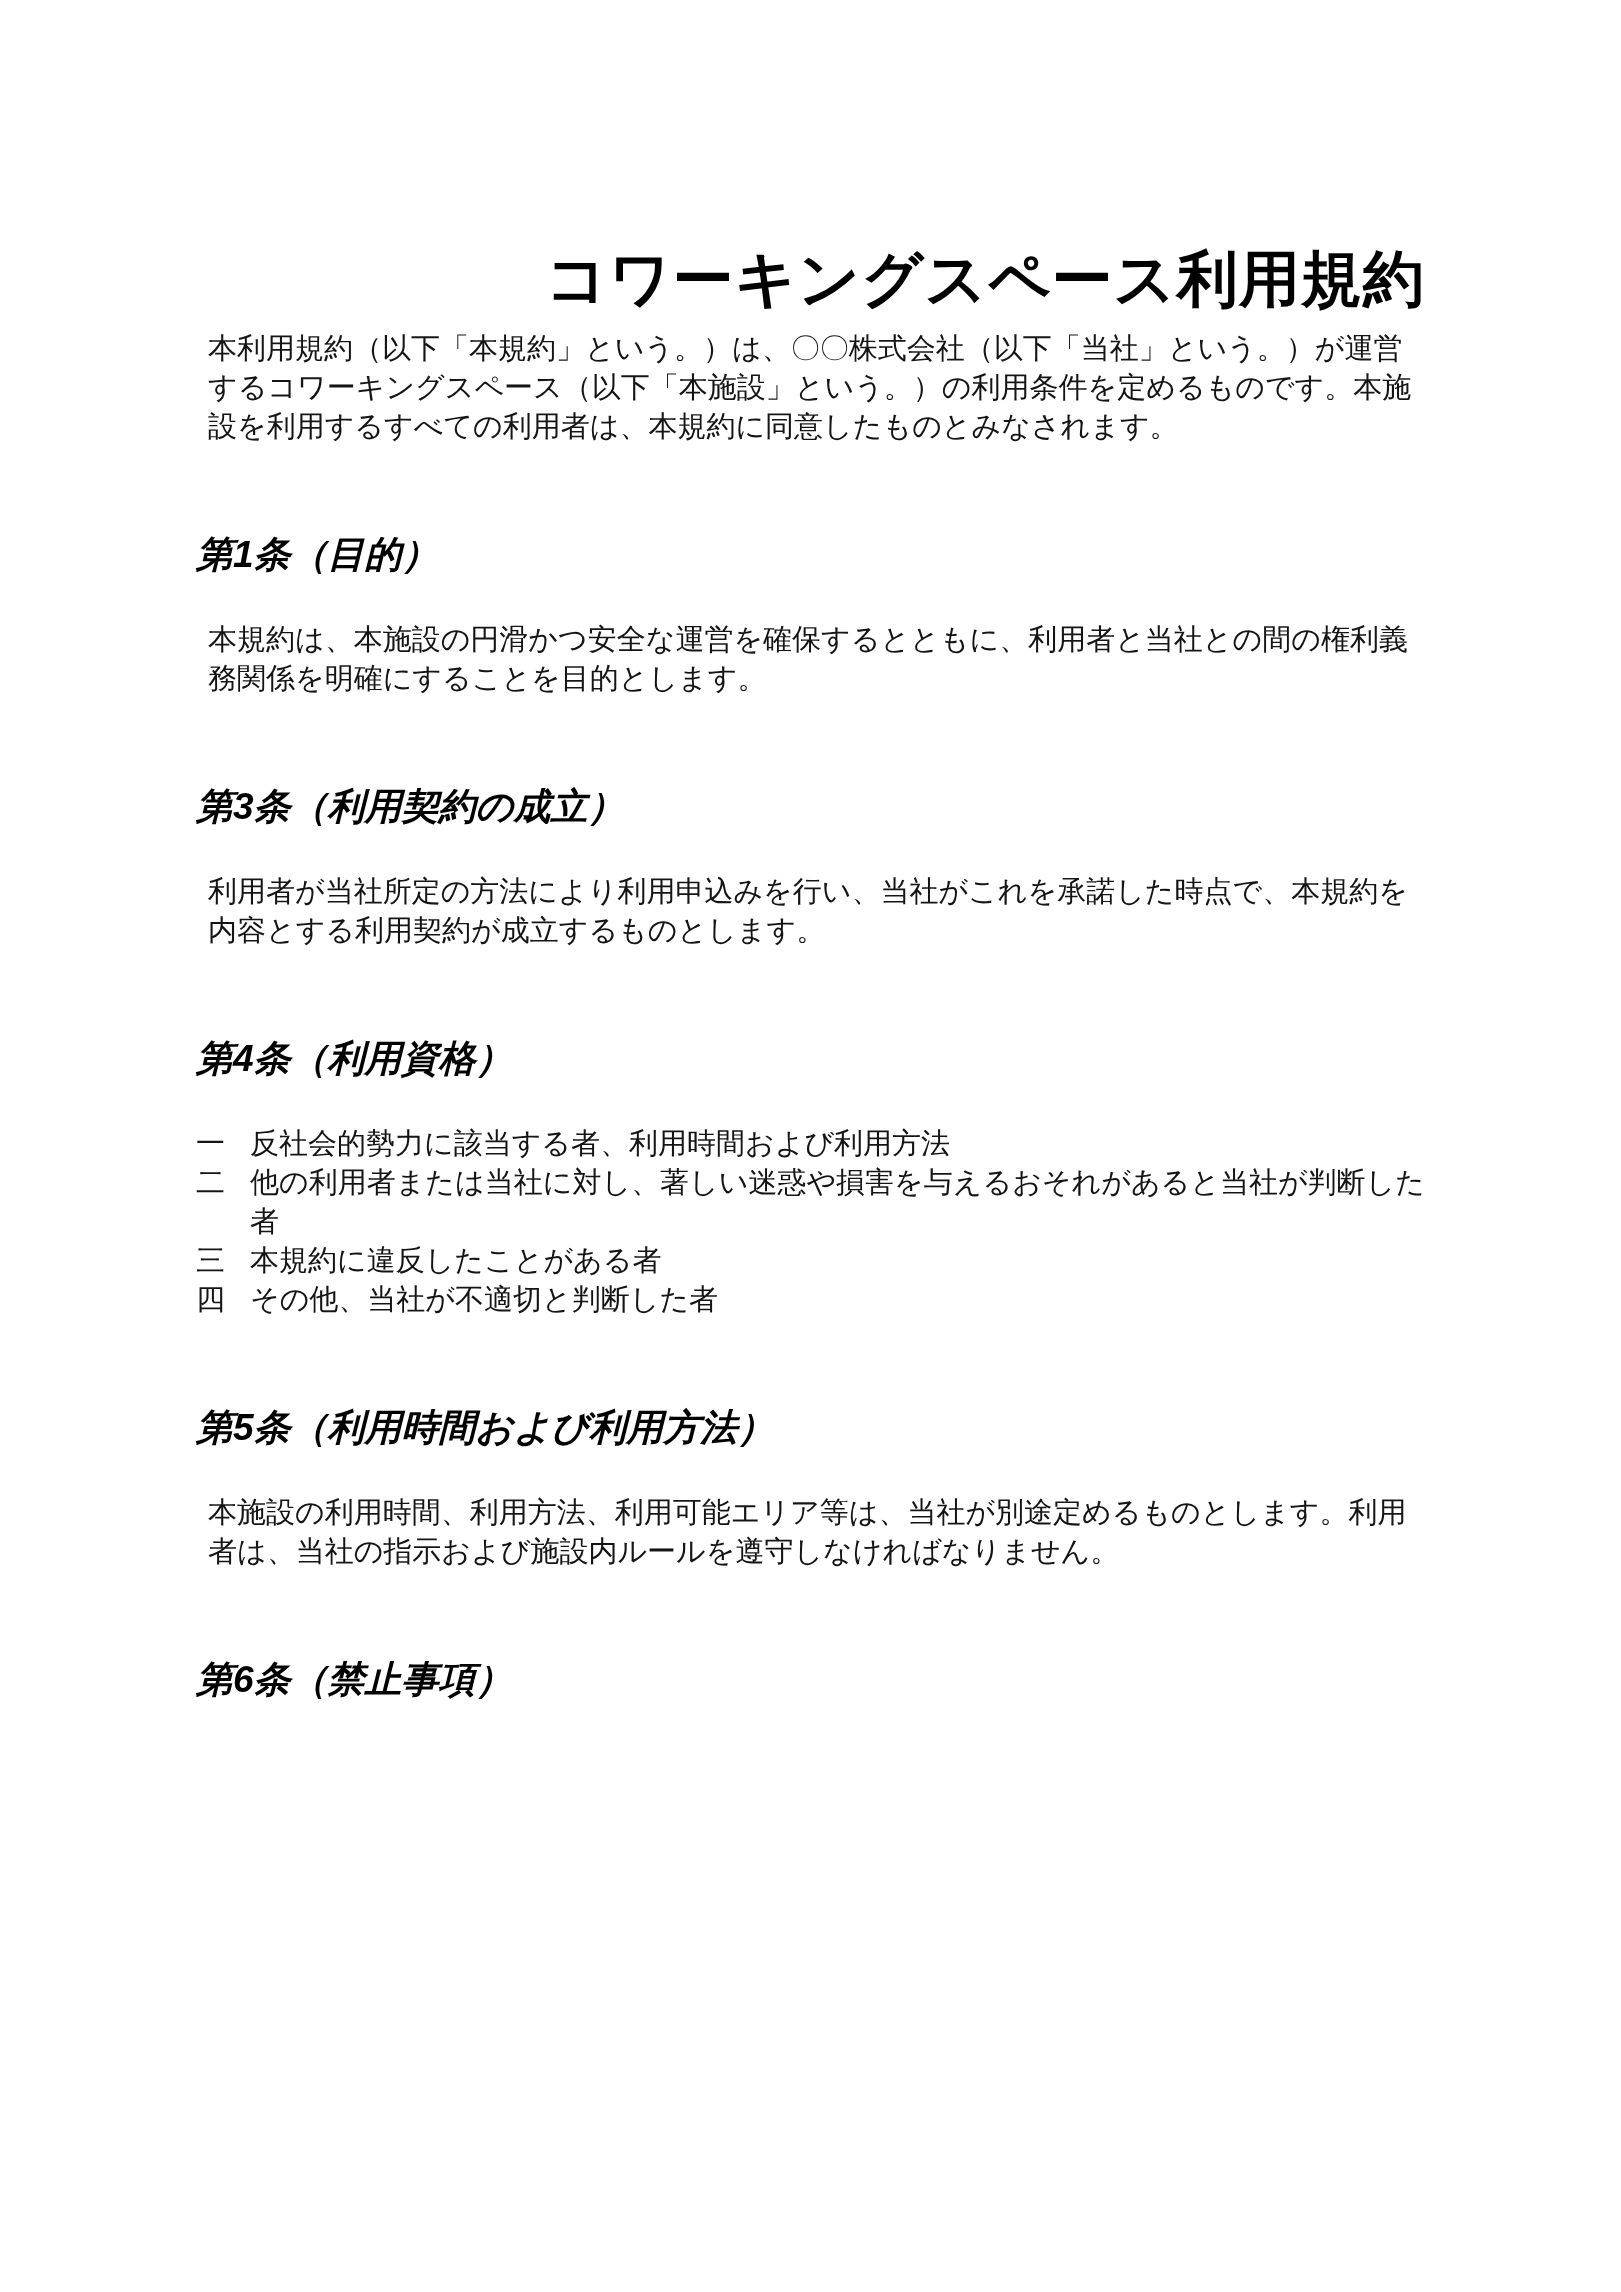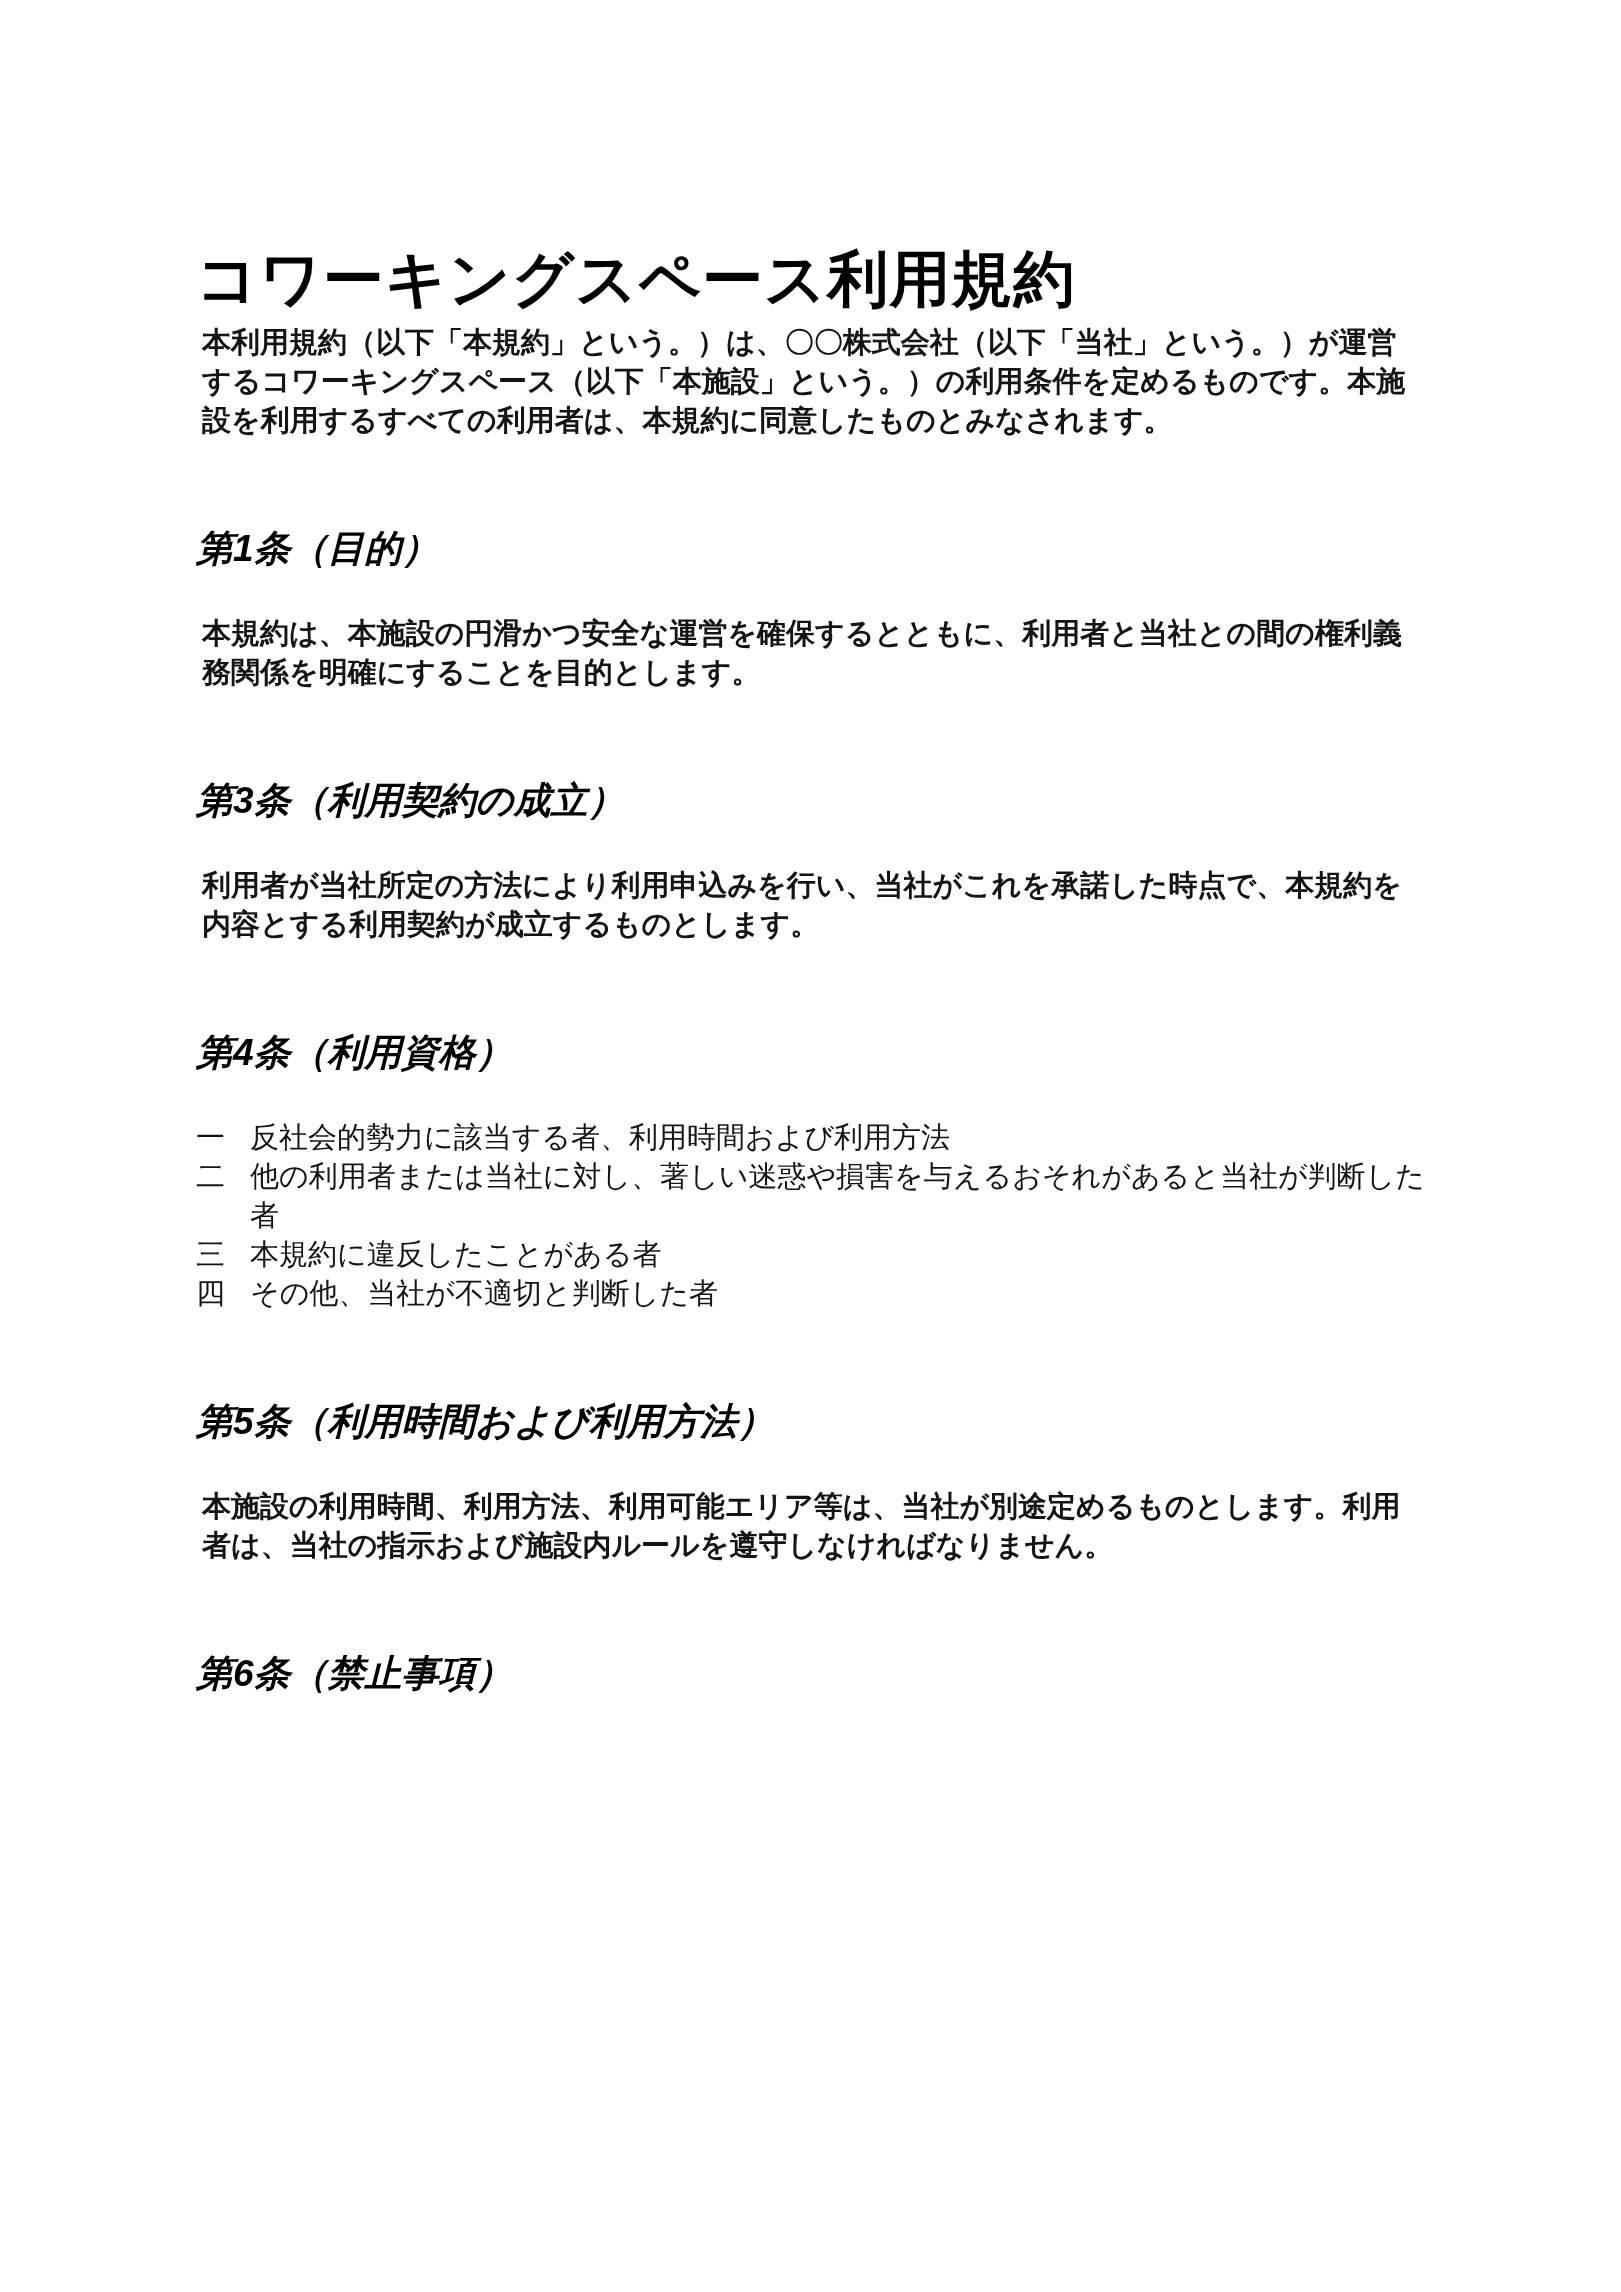--- a/index.html
+++ b/index.html
@@ -17,32 +17,32 @@
     overflow: hidden;
     font-family: "Liberation Sans", sans-serif;
     color: #111111;
   }
   .doc-title {
     margin: 0;
     padding-top: 241px;
     font-size: 61px;
     line-height: 76px;
     font-weight: 700;
-    text-align: left;
+    text-align: right;
     color: #000000;
     letter-spacing: 1px;
   }
   .intro {
     margin: 112px 0 0 0;
   }
   .body-text {
-    margin: 6px;
+    margin: 12px;
     font-size: 29px;
     line-height: 39px;
-    font-weight: 700;
+    font-weight: 400;
     color: #141414;
     text-align: left;
     overflow-wrap: anywhere;
     line-break: strict;
   }
   .section-heading {
     margin: 86px 0 43px 0;
     font-size: 37px;
     line-height: 45px;
     font-weight: 700;

